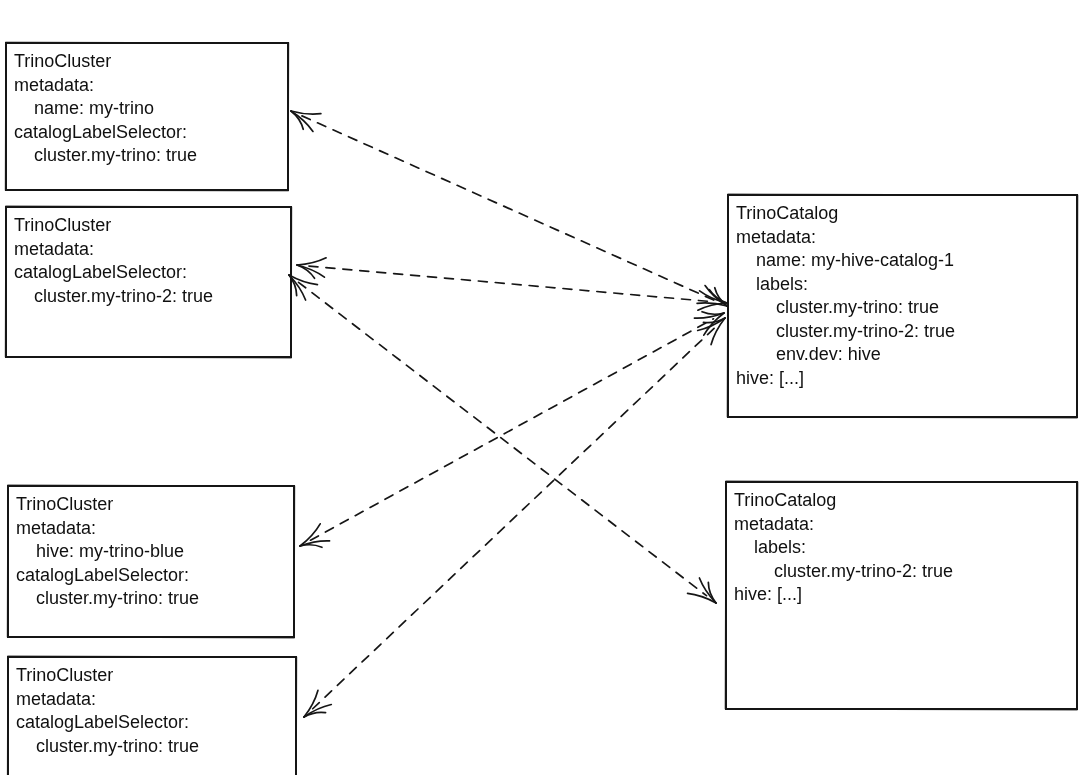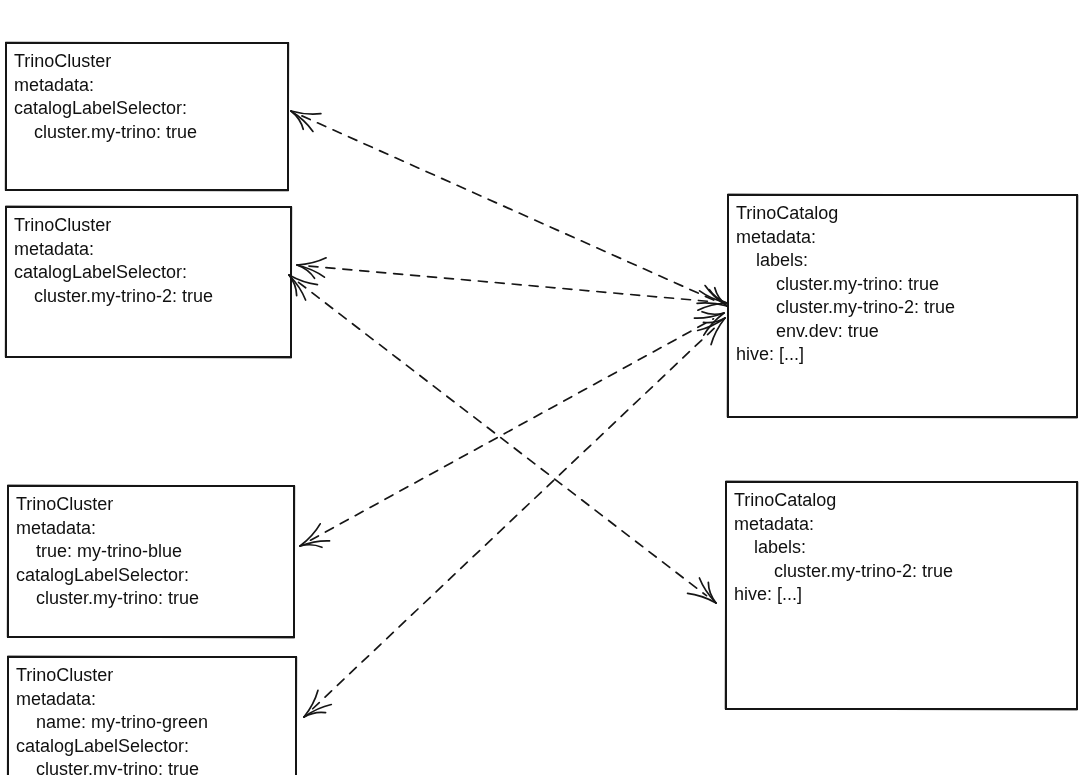--- a/index.html
+++ b/index.html
@@ -40,54 +40,55 @@
   }
 </style>
 </head>
 <body>
 
 <div id="canvas">
 
   <div class="node" style="left:5px;top:6px;width:284px;height:149px">
     <div class="line">TrinoCluster</div>
     <div class="line">metadata:</div>
+    <div class="line">    name: my-trino</div>
     <div class="line">catalogLabelSelector:</div>
     <div class="line">    cluster.my-trino: true</div>
   </div>
 
   <div class="node" style="left:5px;top:170px;width:287px;height:152px">
     <div class="line">TrinoCluster</div>
     <div class="line">metadata:</div>
     <div class="line">catalogLabelSelector:</div>
     <div class="line">    cluster.my-trino-2: true</div>
   </div>
 
   <div class="node" style="left:7px;top:449px;width:288px;height:153px">
     <div class="line">TrinoCluster</div>
     <div class="line">metadata:</div>
-    <div class="line">    true: my-trino-blue</div>
+    <div class="line">    hive: my-trino-blue</div>
     <div class="line">catalogLabelSelector:</div>
     <div class="line">    cluster.my-trino: true</div>
   </div>
 
   <div class="node" style="left:7px;top:620px;width:290px;height:150px">
     <div class="line">TrinoCluster</div>
     <div class="line">metadata:</div>
-    <div class="line">    name: my-trino-green</div>
     <div class="line">catalogLabelSelector:</div>
     <div class="line">    cluster.my-trino: true</div>
   </div>
 
   <div class="node" style="left:727px;top:158px;width:351px;height:224px">
     <div class="line">TrinoCatalog</div>
     <div class="line">metadata:</div>
+    <div class="line">    name: my-hive-catalog-1</div>
     <div class="line">    labels:</div>
     <div class="line">        cluster.my-trino: true</div>
     <div class="line">        cluster.my-trino-2: true</div>
-    <div class="line">        env.dev: true</div>
+    <div class="line">        env.dev: hive</div>
     <div class="line">hive: [...]</div>
   </div>
 
   <div class="node" style="left:725px;top:445px;width:353px;height:229px">
     <div class="line">TrinoCatalog</div>
     <div class="line">metadata:</div>
     <div class="line">    labels:</div>
     <div class="line">        cluster.my-trino-2: true</div>
     <div class="line">hive: [...]</div>
   </div>

